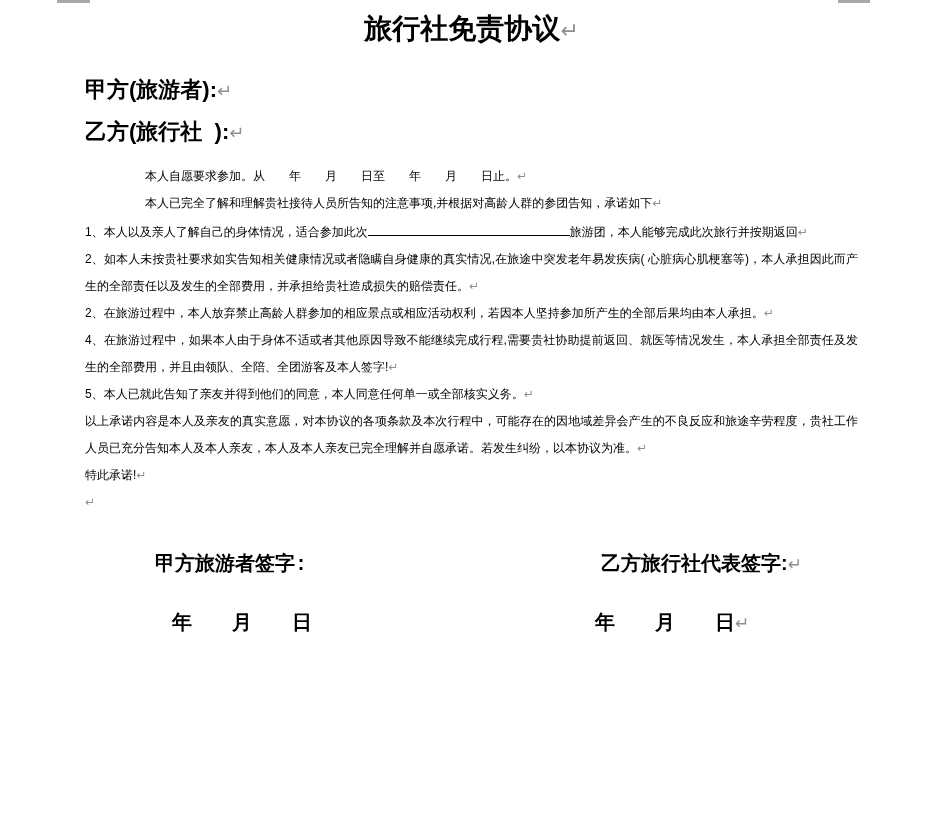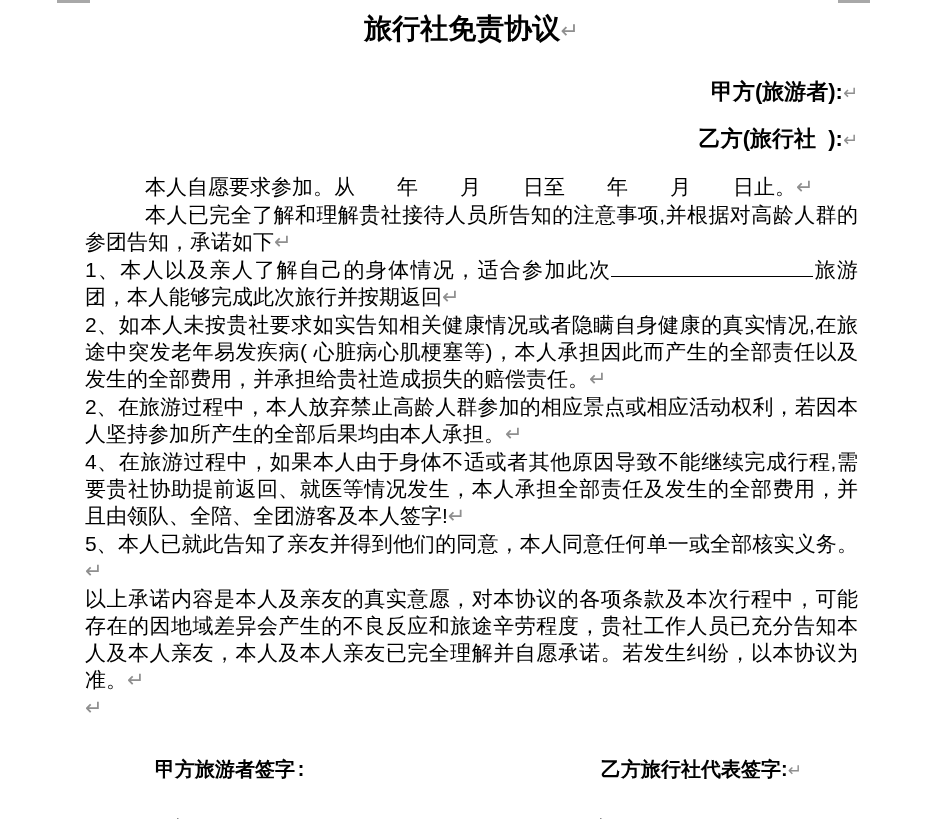--- a/index.html
+++ b/index.html
@@ -27,30 +27,29 @@
     margin-top: 12px;
     text-align: center;
     font-size: 28px;
     font-weight: bold;
     line-height: 34px;
     white-space: pre-wrap;
   }
   .party-heading {
     font-size: 22px;
     font-weight: bold;
-    line-height: 30px;
+    line-height: 25px;
     white-space: pre-wrap;
-    text-align: right;
   }
   .party-heading.a { margin-top: 29px; }
   .party-heading.b { margin-top: 16px; }
 
   .body-text {
     margin-top: 18px;
-    font-size: 21px;
+    font-size: 12px;
     line-height: 27px;
     text-align: justify;
   }
   .body-text p {
     white-space: pre-wrap;
     min-height: 27px;
   }
   .body-text p.indent { text-indent: 60px; }
 
   .pilcrow {
@@ -100,20 +99,21 @@
 
   <div class="body-text" id="paragraphs">
       <p class="indent"><span>本人自愿要求参加。从　　年　　月　　日至　　年　　月　　日止。</span><span class="pilcrow">↵</span></p>
       <p class="indent"><span>本人已完全了解和理解贵社接待人员所告知的注意事项,并根据对高龄人群的参团告知，承诺如下</span><span class="pilcrow">↵</span></p>
       <p><span>1、本人以及亲人了解自己的身体情况，适合参加此次</span><span class="blank-line"></span><span>旅游团，本人能够完成此次旅行并按期返回</span><span class="pilcrow">↵</span></p>
       <p><span>2、如本人未按贵社要求如实告知相关健康情况或者隐瞒自身健康的真实情况,在旅途中突发老年易发疾病( 心脏病心肌梗塞等)，本人承担因此而产生的全部责任以及发生的全部费用，并承担给贵社造成损失的赔偿责任。</span><span class="pilcrow">↵</span></p>
       <p><span>2、在旅游过程中，本人放弃禁止高龄人群参加的相应景点或相应活动权利，若因本人坚持参加所产生的全部后果均由本人承担。</span><span class="pilcrow">↵</span></p>
       <p><span>4、在旅游过程中，如果本人由于身体不适或者其他原因导致不能继续完成行程,需要贵社协助提前返回、就医等情况发生，本人承担全部责任及发生的全部费用，并且由领队、全陪、全团游客及本人签字!</span><span class="pilcrow">↵</span></p>
       <p><span>5、本人已就此告知了亲友并得到他们的同意，本人同意任何单一或全部核实义务。</span><span class="pilcrow">↵</span></p>
       <p><span>以上承诺内容是本人及亲友的真实意愿，对本协议的各项条款及本次行程中，可能存在的因地域差异会产生的不良反应和旅途辛劳程度，贵社工作人员已充分告知本人及本人亲友，本人及本人亲友已完全理解并自愿承诺。若发生纠纷，以本协议为准。</span><span class="pilcrow">↵</span></p>
+      <p><span>特此承诺!</span><span class="pilcrow">↵</span></p>
       <p><span></span><span class="pilcrow">↵</span></p>
     </div>
 
   <div class="sig-row labels">
     <span class="pos sig-a-label">甲方旅游者签字:</span>
     <span class="pos sig-b-label"><span>乙方旅行社代表签字:</span><span class="pilcrow">↵</span></span>
   </div>
 
   <div class="sig-row dates">
     <span class="pos date-a">年　　月　　日</span>

